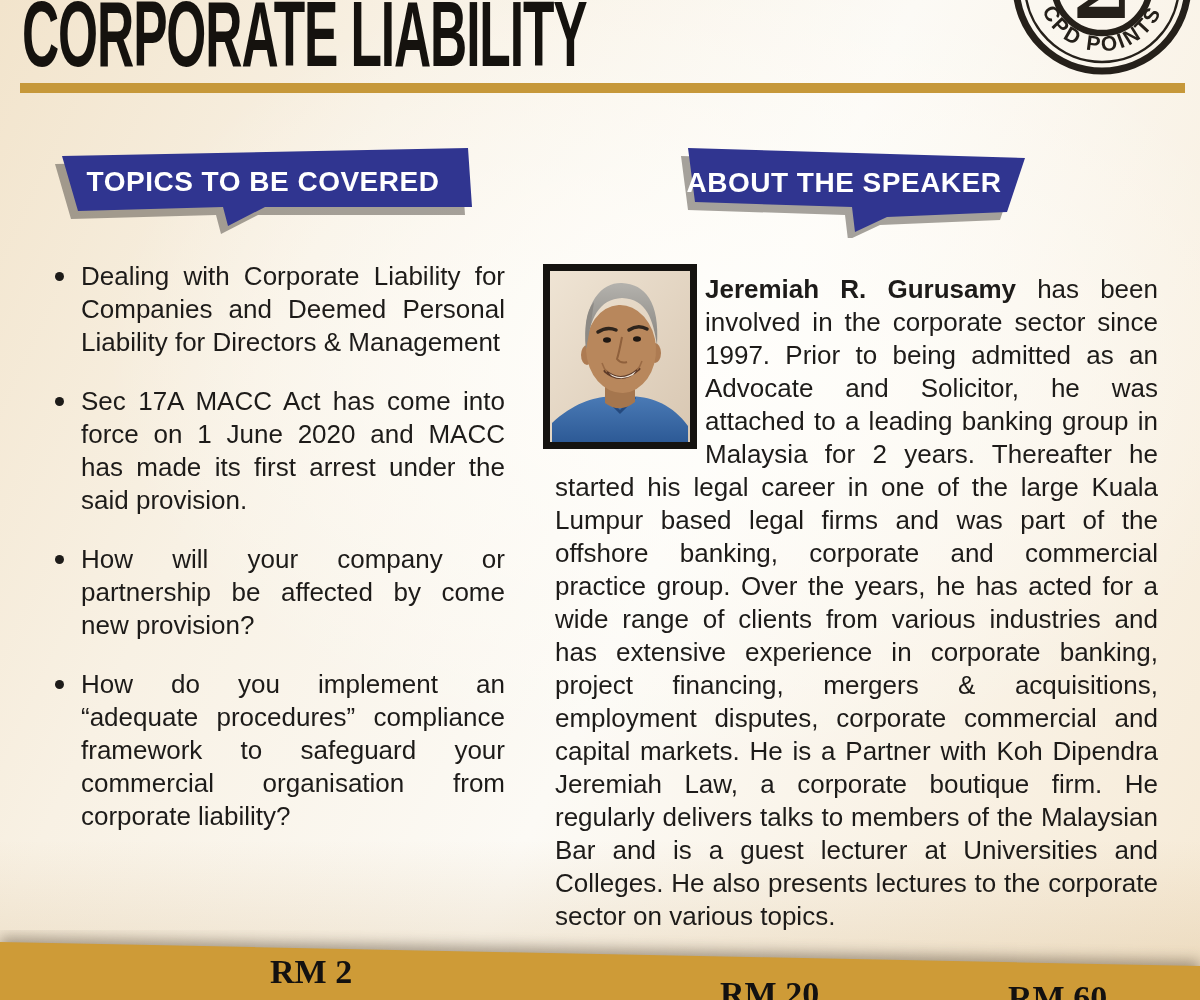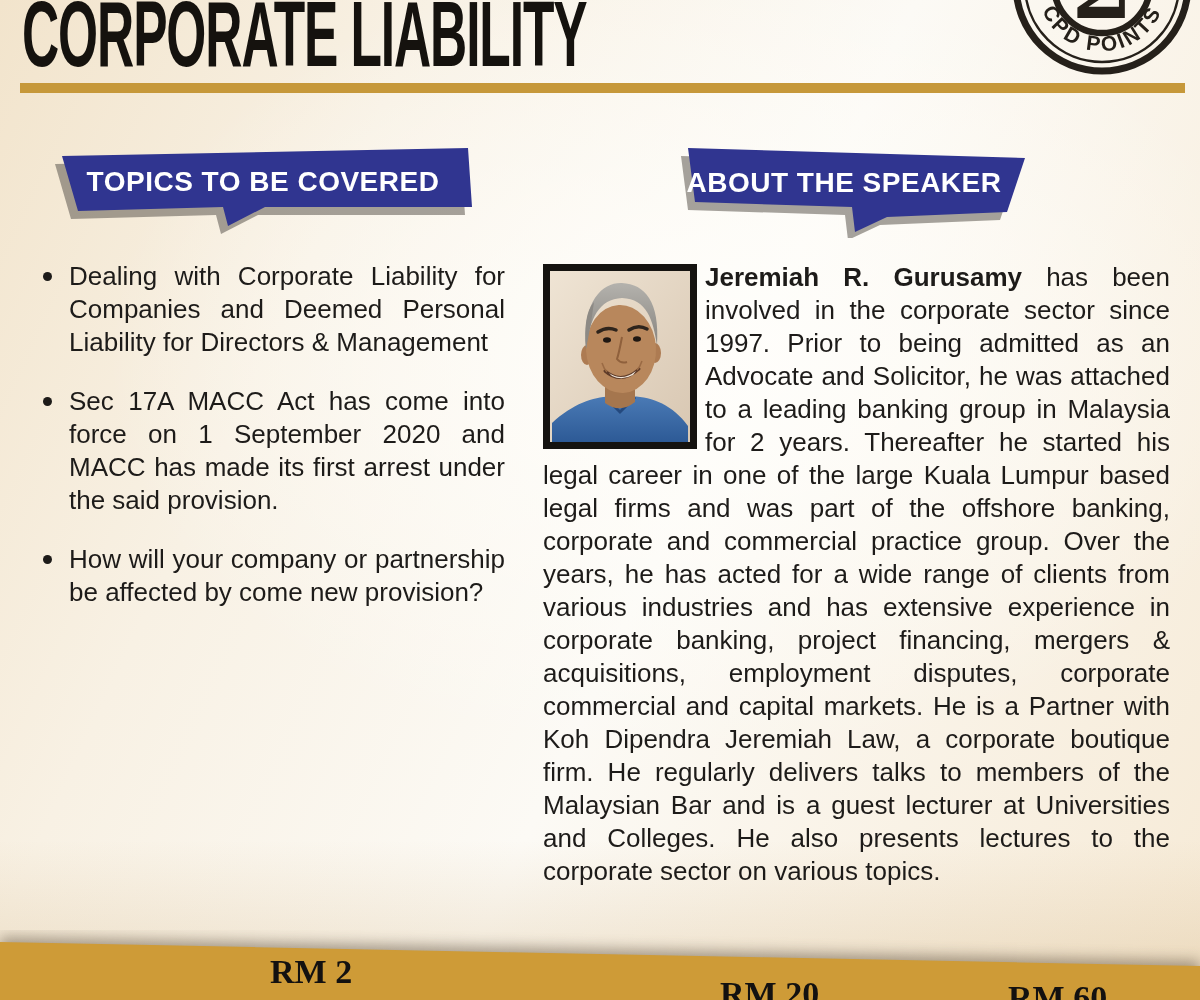--- a/index.html
+++ b/index.html
@@ -42,33 +42,33 @@
     fill:#ffffff;font-size:28px;font-weight:700;letter-spacing:0.5px;
     font-family:"Liberation Sans",sans-serif;
   }
 
   
   .topics{
     position:absolute;left:65px;top:260px;width:440px;
     font-size:26px;line-height:33px;
   }
   .topic-bullet{
-    position:relative;text-align:justify;margin:0 0 26px 4px;
+    position:relative;text-align:justify;margin:0 0 26px 16px;
   }
   .topic-bullet::before{
     content:"";position:absolute;left:-26px;top:12px;
     width:9px;height:9px;border-radius:50%;background:#1d1b19;
   }
 
   
   .bio-block{
     position:absolute;left:543px;top:261px;width:627px;
     font-size:26px;line-height:33px;
   }
-  .bio-block p{margin:0;text-align:justify;}
+  .bio-block p{margin:12px;text-align:justify;}
   .speaker-photo{
     float:left;width:140px;height:171px;
     border:7px solid #151310;background:#e9ddcf;
     margin:3px 8px 6px 0;
   }
   .speaker-photo svg{display:block;}
   .speaker-name{font-weight:700;}
 
   
   .band-svg{position:absolute;left:0;top:930px;}
@@ -108,22 +108,23 @@
 </svg>
 
 <svg id="banner-right" class="banner-svg" width="380" height="100">
   <polygon class="banner-shadow" transform="translate(-7,8)" points="22,10 359,20 341,74 221,79 189,94 186,69 29,64"></polygon>
   <polygon class="banner-main" points="22,10 359,20 341,74 221,79 189,94 186,69 29,64"></polygon>
   <text class="banner-text" x="178" y="54" text-anchor="middle">ABOUT THE SPEAKER</text>
 </svg>
 
 <div class="topics">
   <div class="topic-bullet"><span>Dealing with Corporate Liability for Companies and Deemed Personal Liability for Directors &amp; Management</span></div>
-  <div class="topic-bullet"><span>Sec 17A MACC Act has come into force on 1 September 2020 and MACC has made its first arrest under the said provision.</span></div>
+  <div class="topic-bullet"><span>Sec 17A MACC Act has come into force on 1 June 2020 and MACC has made its first arrest under the said provision.</span></div>
   <div class="topic-bullet"><span>How will your company or partnership be affected by come new provision?</span></div>
+  <div class="topic-bullet"><span>How do you implement an “adequate procedures” compliance framework to safeguard your commercial organisation from corporate liability?</span></div>
 </div>
 
 <div class="bio-block">
   <div class="speaker-photo">
     <svg viewBox="0 0 140 171" width="140" height="171">
       <defs>
         <linearGradient id="bgGrad" x1="0" y1="0" x2="1" y2="1">
           <stop offset="0" stop-color="#efe4d4"></stop>
             <stop offset="1" stop-color="#d8c7b2"></stop>
         </linearGradient>

